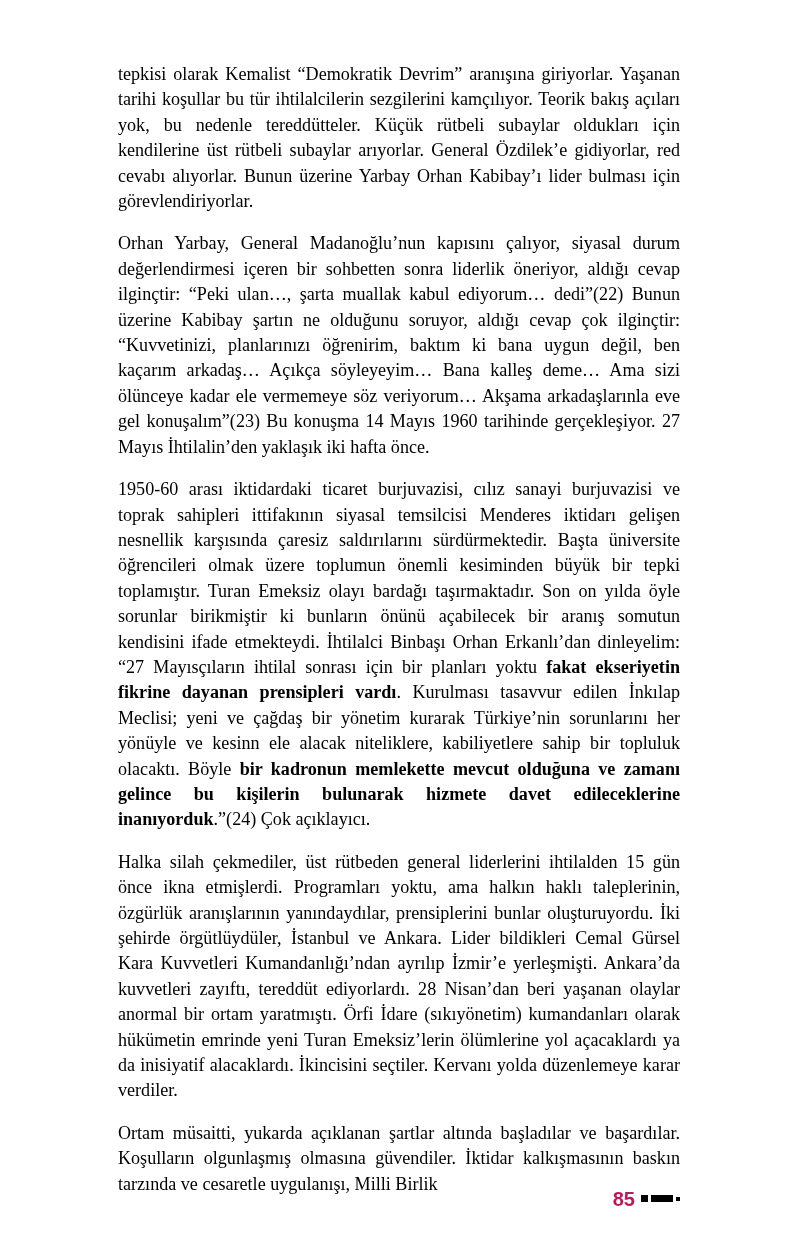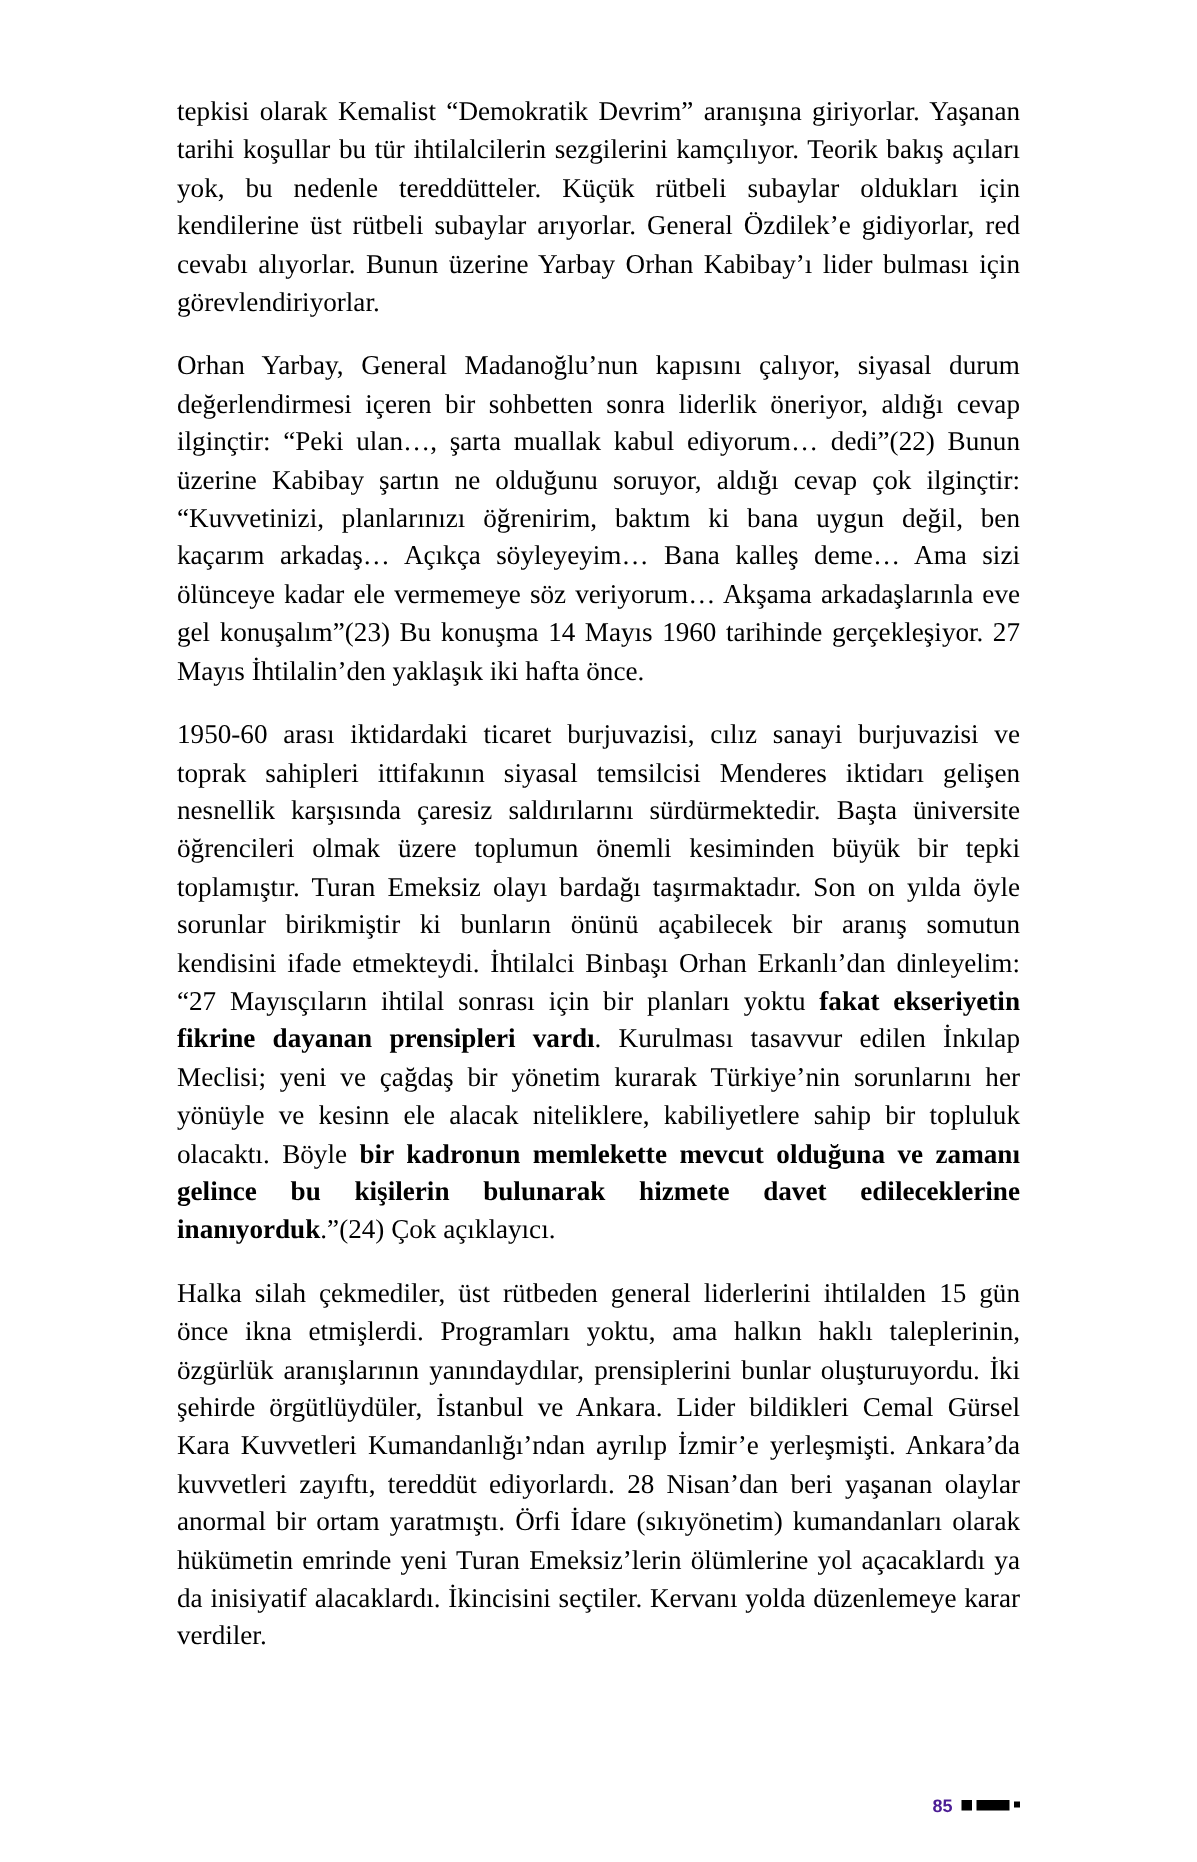--- a/index.html
+++ b/index.html
@@ -47,23 +47,23 @@
     position: absolute;
     right: 118px;
     bottom: 30px;
     display: flex;
     align-items: center;
     gap: 6px;
   }
   .page-number {
     font-family: "Liberation Sans", sans-serif;
     font-weight: bold;
-    font-size: 12px;
+    font-size: 20px;
     letter-spacing: 0px;
-    color: #4c1d95;
+    color: #be185d;
   }
   .deco {
     display: flex;
     align-items: center;
     gap: 3px;
     padding-bottom: 2px;
   }
   .deco .sq {
     width: 7px;
     height: 7px;
@@ -82,20 +82,21 @@
 </head>
 <body>
 
 <div class="page">
 
   <div class="text-column">
     <p class="para" id="p1">tepkisi olarak Kemalist “Demokratik Devrim” aranışına giriyorlar. Yaşanan tarihi koşullar bu tür ihtilalcilerin sezgilerini kamçılıyor. Teorik bakış açıları yok, bu nedenle tereddütteler. Küçük rütbeli subaylar oldukları için kendilerine üst rütbeli subaylar arıyorlar. General Özdilek’e  gidiyorlar, red cevabı alıyorlar. Bunun üzerine Yarbay Orhan Kabibay’ı lider bulması için görevlendiriyorlar.</p>
     <p class="para" id="p2">Orhan Yarbay, General Madanoğlu’nun kapısını çalıyor, siyasal durum değerlendirmesi içeren bir sohbetten sonra liderlik öneriyor, aldığı cevap ilginçtir: “Peki ulan…, şarta muallak kabul ediyorum… dedi”(22) Bunun üzerine Kabibay şartın ne olduğunu soruyor, aldığı cevap çok ilginçtir: “Kuvvetinizi, planlarınızı öğrenirim, baktım ki bana uygun değil, ben kaçarım arkadaş… Açıkça söyleyeyim… Bana kalleş deme… Ama sizi ölünceye kadar ele vermemeye söz veriyorum… Akşama arkadaşlarınla eve gel konuşalım”(23) Bu konuşma 14 Mayıs 1960 tarihinde gerçekleşiyor. 27 Mayıs İhtilalin’den yaklaşık iki hafta önce.</p>
     <p class="para" id="p3">1950-60 arası iktidardaki ticaret burjuvazisi, cılız sanayi burjuvazisi ve toprak sahipleri ittifakının siyasal temsilcisi Menderes iktidarı gelişen nesnellik karşısında çaresiz saldırılarını sürdürmektedir. Başta üniversite öğrencileri olmak üzere toplumun önemli kesiminden büyük bir tepki toplamıştır. Turan Emeksiz olayı bardağı taşırmaktadır. Son on yılda öyle sorunlar birikmiştir ki bunların önünü açabilecek bir aranış somutun kendisini ifade etmekteydi. İhtilalci Binbaşı Orhan Erkanlı’dan dinleyelim: “27 Mayısçıların ihtilal sonrası için bir planları yoktu <b>fakat ekseriyetin fikrine dayanan prensipleri vardı</b>. Kurulması tasavvur edilen İnkılap Meclisi; yeni ve çağdaş bir yönetim kurarak Türkiye’nin sorunlarını her yönüyle ve kesinn ele alacak niteliklere, kabiliyetlere sahip bir topluluk olacaktı. Böyle <b>bir kadronun memlekette mevcut olduğuna ve zamanı gelince bu kişilerin bulunarak hizmete davet edileceklerine inanıyorduk</b>.”(24) Çok açıklayıcı.</p>
     <p class="para" id="p4">Halka silah çekmediler, üst rütbeden general liderlerini ihtilalden 15 gün önce ikna etmişlerdi. Programları yoktu, ama halkın haklı taleplerinin, özgürlük aranışlarının yanındaydılar, prensiplerini bunlar oluşturuyordu. İki şehirde örgütlüydüler, İstanbul ve Ankara. Lider bildikleri Cemal Gürsel Kara Kuvvetleri Kumandanlığı’ndan ayrılıp İzmir’e yerleşmişti. Ankara’da kuvvetleri zayıftı, tereddüt ediyorlardı. 28 Nisan’dan beri yaşanan olaylar anormal bir ortam yaratmıştı. Örfi İdare (sıkıyönetim) kumandanları olarak hükümetin emrinde yeni Turan Emeksiz’lerin ölümlerine yol açacaklardı ya da inisiyatif alacaklardı. İkincisini seçtiler. Kervanı yolda düzenlemeye karar verdiler.</p>
+    <p class="para" id="p5">Ortam müsaitti, yukarda açıklanan şartlar altında başladılar ve başardılar. Koşulların olgunlaşmış olmasına güvendiler. İktidar kalkışmasının baskın tarzında ve cesaretle uygulanışı, Milli Birlik</p>
   </div>
 
   <div class="footer">
     <span class="page-number">85</span>
     <span class="deco">
       <span class="sq"></span>
       <span class="bar"></span>
       <span class="sq small"></span>
     </span>
   </div>

